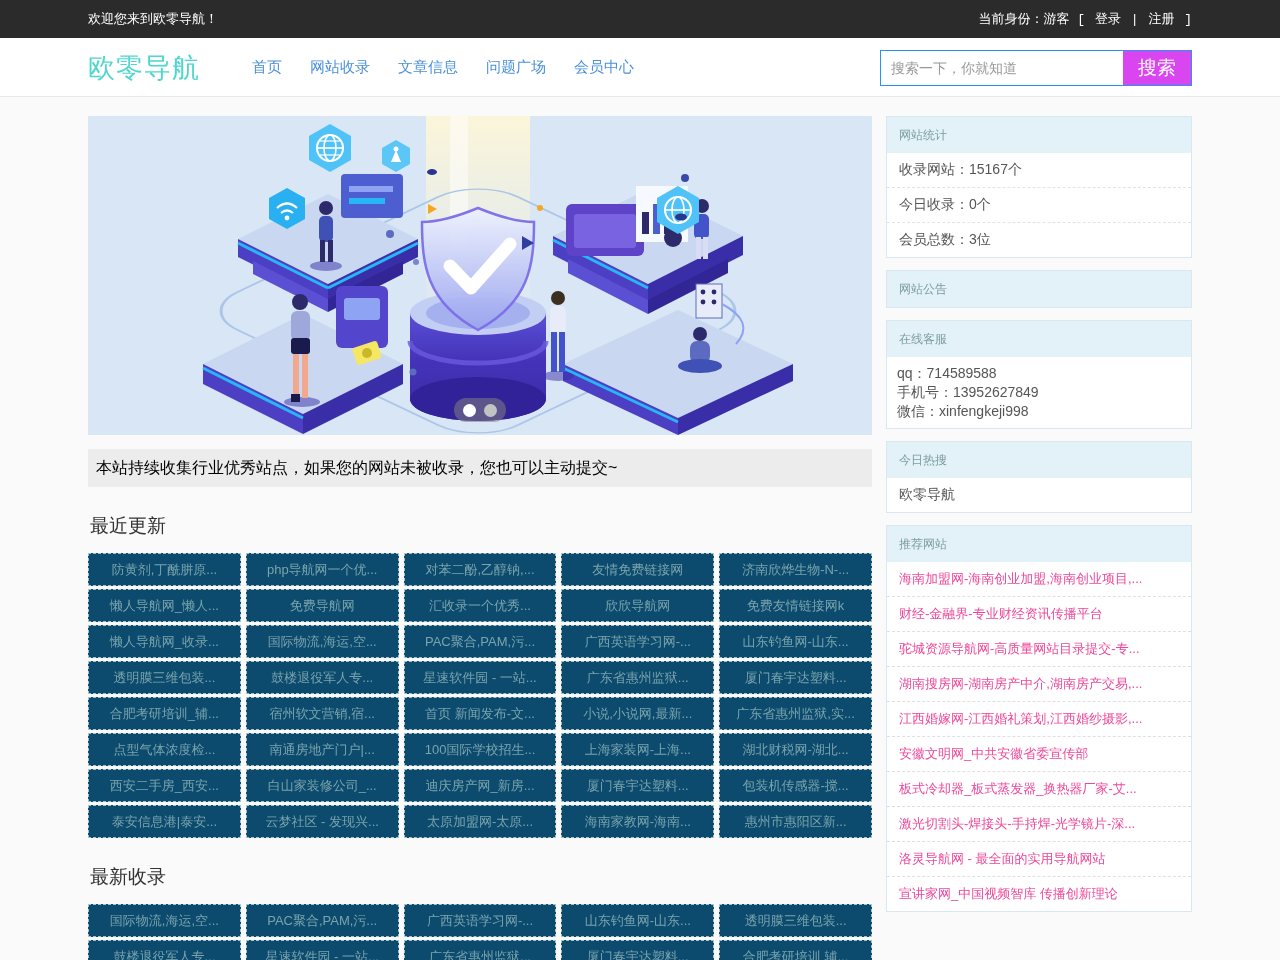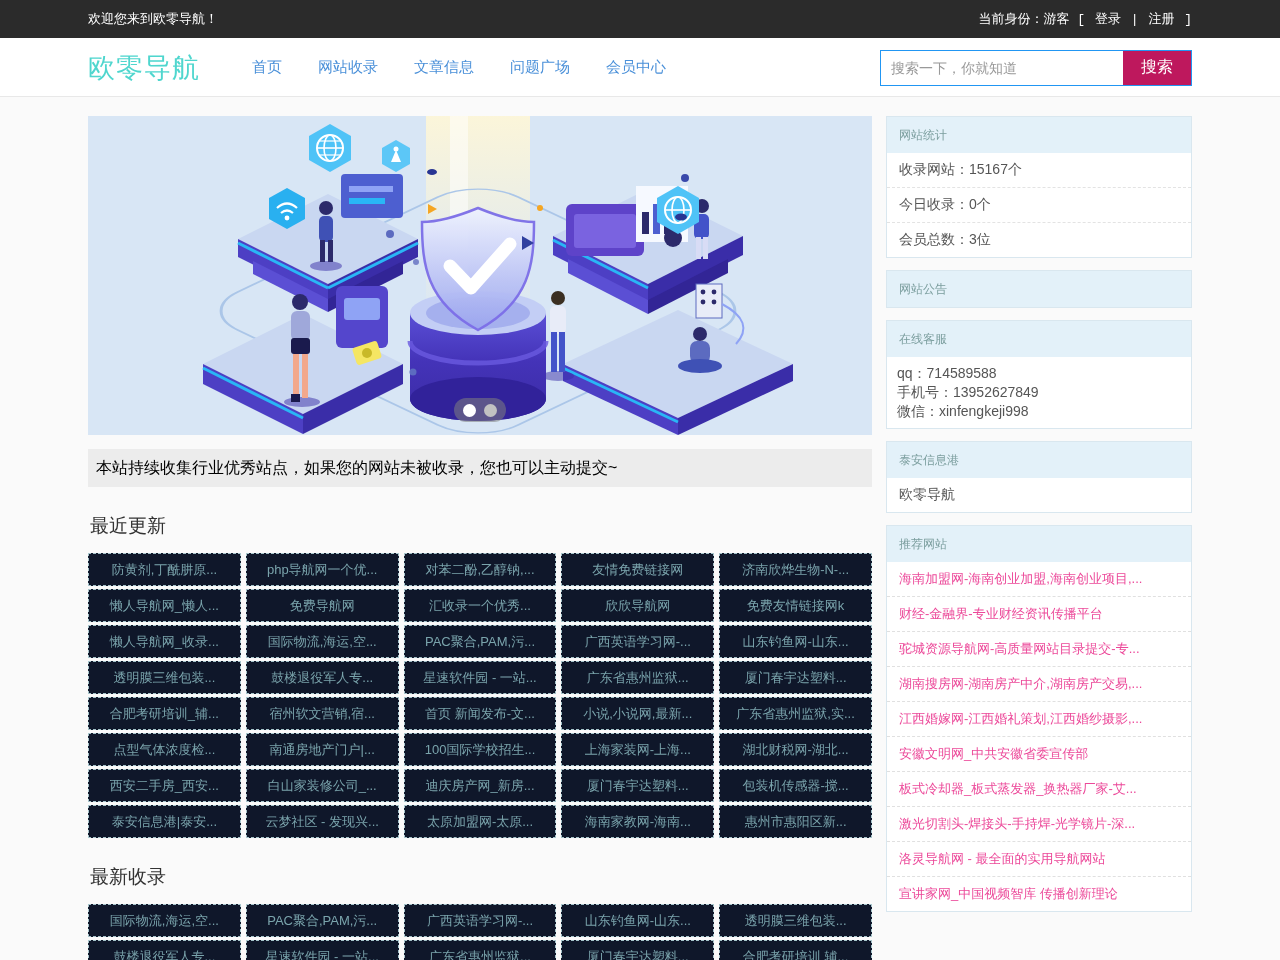--- a/index.html
+++ b/index.html
@@ -20,34 +20,34 @@
   .topbar .auth { color:#fff; }
   .topbar .auth a { color:#fff; margin:0 2px; }
 
   
   .header { height:59px; background:#fff; border-bottom:1px solid #e8e8e8; }
   .header-inner {
     width:1104px; margin:0 auto; height:59px;
     display:flex; align-items:center;
   }
   .logo { font-size:27px; color:#4fd6ce; letter-spacing:1px; margin-right:52px; }
-  .nav { display:flex; gap:36px; flex:1; }
+  .nav { display:flex; gap:28px; flex:1; }
   .nav a { color:#4a90d9; font-size:15px; }
   .searchbox {
     width:312px; height:36px; display:flex;
     border:1px solid #2196f3; background:#fff;gap:41px;
   }
   .searchbox input {
     flex:1; border:none; outline:none; padding:0 10px;
     font-size:14px; color:#333; font-family:inherit;
   }
   .searchbox input::placeholder { color:#999; }
   .searchbox button {
-    width:82px; border:none; background:#be185d; color:#fff;
-    font-size:16px; cursor:pointer; font-family:inherit;
+    width:82px; border:none; background:#d946ef; color:#fff;
+    font-size:19px; cursor:pointer; font-family:inherit;
   }
 
   
   .main { width:1104px; margin:0 auto; padding-top:19px; display:flex; gap:14px; }
   .col-left { width:784px; }
   .col-right { width:306px; }
 
   
   .hero { width:784px; height:319px; background:#d8e6f5; position:relative; overflow:hidden; }
   .hero svg { display:block; }
@@ -70,21 +70,21 @@
   .sec-title { font-size:19px; font-weight:normal; color:#333; margin:26px 0 14px 2px; }
   .grid {
     display:grid; grid-template-columns:repeat(5,1fr);
     gap:3px 5px;
   }
   .gbox {
     display:block; height:33px; line-height:31px;
     border:1px dashed #a6c4cb; color:#7aa4ac;
     font-size:13px; text-align:center; padding:0 6px;
     white-space:nowrap; overflow:hidden;
-    background:#0f172a;
+    background:#0c4a6e;
   }
 
   
   .panel { border:1px solid #d9e7ef; background:#fff; margin-bottom:12px; }
   .panel-h {
     background:#e3f1f9; color:#7a9d9d; font-size:12px;
     padding:8px 12px; line-height:20px;
   }
   .stat-item {
     font-size:14px; color:#555; padding:8px 12px;
@@ -414,21 +414,21 @@
       <div class="panel-h">在线客服</div>
       <div class="service-body">
 
       <div>qq：714589588</div>
           <div>手机号：13952627849</div>
           <div>微信：xinfengkeji998</div>
         </div>
     </div>
 
     <div class="panel">
-      <div class="panel-h">泰安信息港</div>
+      <div class="panel-h">今日热搜</div>
       <div>
 
       <div class="hot-item">欧零导航</div>
         </div>
     </div>
 
     <div class="panel">
       <div class="panel-h">推荐网站</div>
       <div>
 

